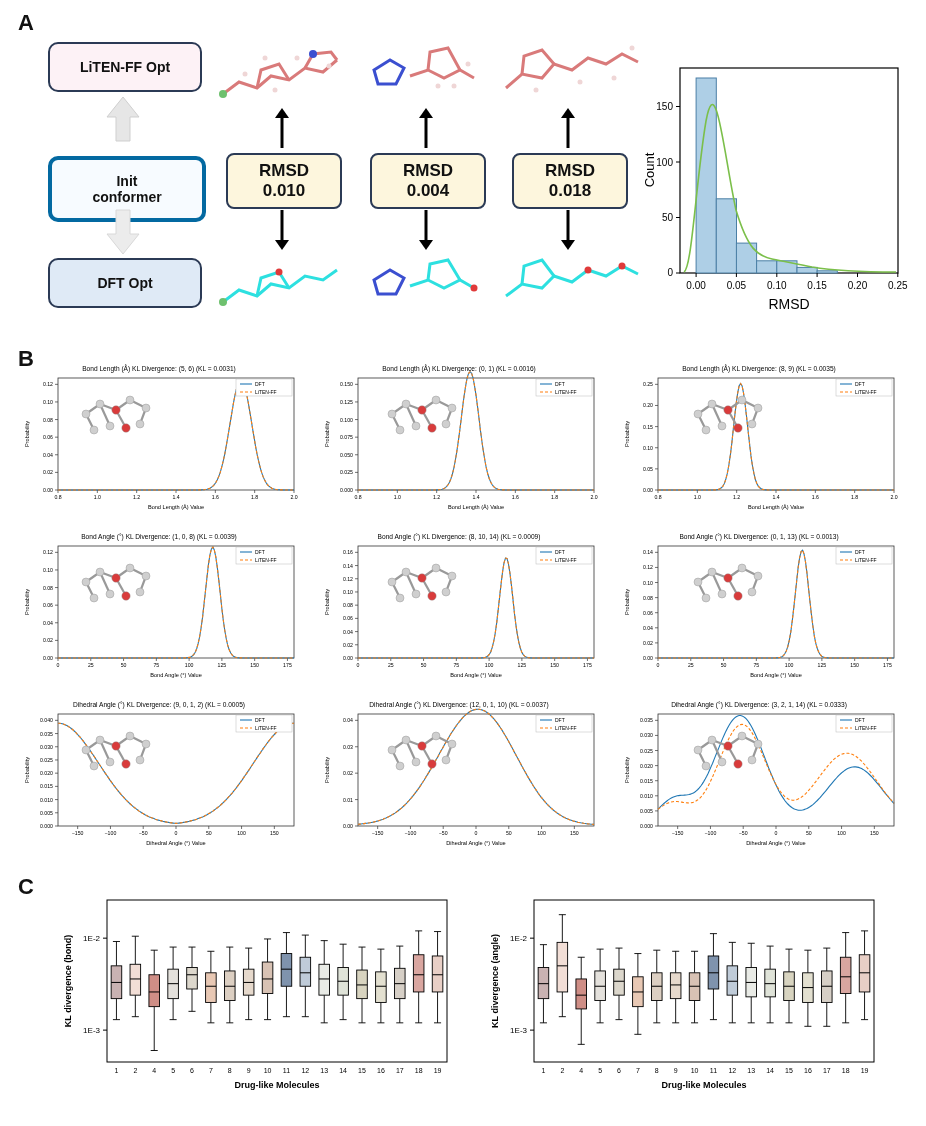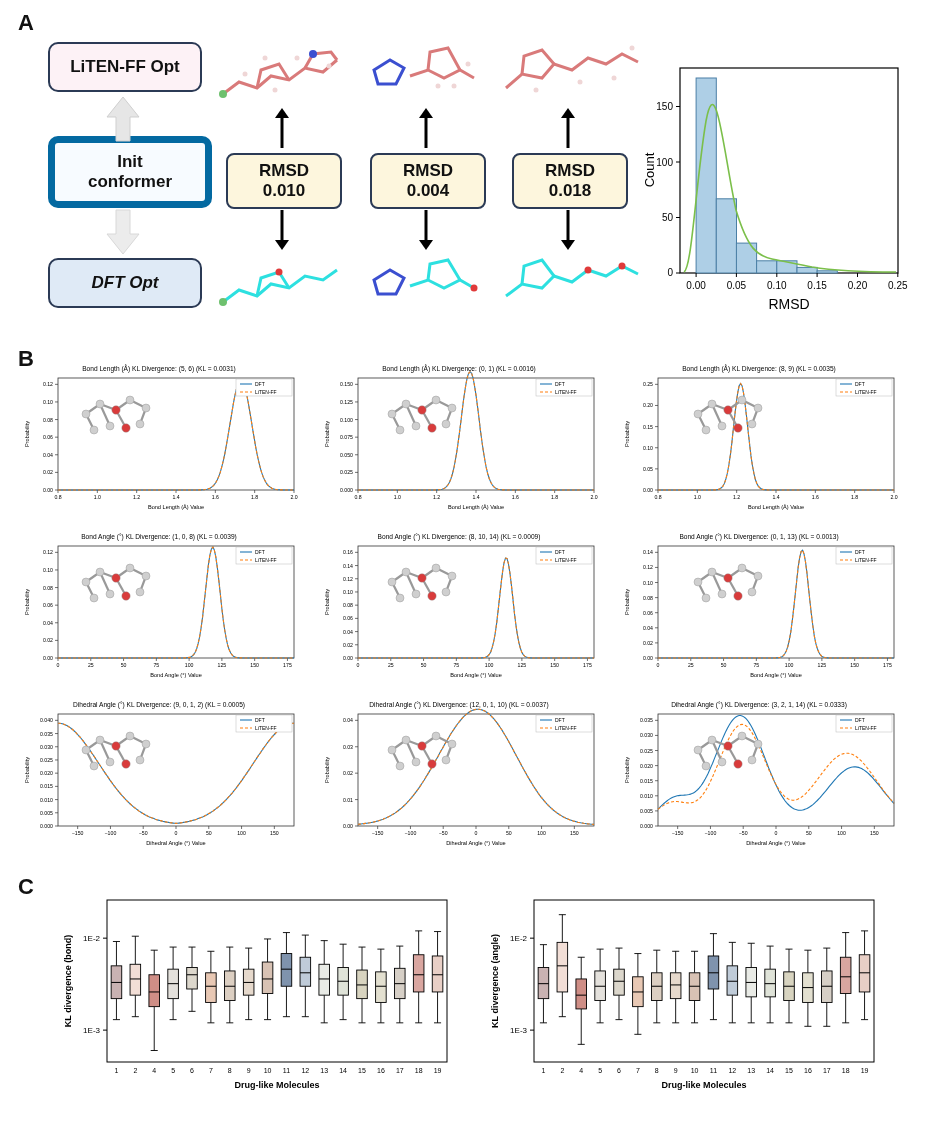--- a/index.html
+++ b/index.html
@@ -1,24 +1,24 @@
 <!DOCTYPE html>
 <html><head>
 <meta charset="utf-8">
 <style>
   html,body{margin:0;padding:0;background:#ffffff;}
   body{width:926px;height:1126px;font-family:"Liberation Sans",sans-serif;color:#111;position:relative;overflow:hidden;}
   .panel-letter{font-weight:bold;font-size:22px;font-family:"Liberation Sans",sans-serif;}
   
   #panelA{position:absolute;left:0;top:0;width:926px;height:340px;}
   #letA{position:absolute;left:18px;top:10px;}
-  .flowbox{position:absolute;border-radius:10px;display:flex;align-items:center;justify-content:center;text-align:center;font-weight:bold;font-size:17px;line-height:1.15;}
+  .flowbox{position:absolute;border-radius:10px;display:flex;align-items:center;justify-content:center;text-align:center;font-weight:bold;font-size:14px;line-height:1.15;}
   #fb1{left:48px;top:42px;width:150px;height:46px;background:#fdf2f6;border:2px solid #2b3a55;}
-  #fb2{left:48px;top:136px;width:150px;height:58px;background:#f7fbff;border:7px solid #0369a1;}
-  #fb3{left:48px;top:258px;width:150px;height:46px;background:#dfeaf6;border:2px solid #2b3a55;font-style:italic;}
+  #fb2{left:48px;top:156px;width:150px;height:58px;background:#f7fbff;border:4px solid #0369a1;}
+  #fb3{left:48px;top:258px;width:150px;height:46px;background:#dfeaf6;border:2px solid #2b3a55;}
   .uparrow{position:absolute;left:106px;top:95px;width:34px;height:48px;}
   .dnarrow{position:absolute;left:106px;top:208px;width:34px;height:48px;}
   .rmsdbox{position:absolute;top:153px;width:112px;height:52px;background:#fdf6dd;border:2px solid #2b3a55;border-radius:8px;display:flex;flex-direction:column;align-items:center;justify-content:center;font-size:17px;font-weight:bold;line-height:1.15;}
   #rb1{left:226px;} #rb2{left:370px;} #rb3{left:512px;}
   .vbidir{position:absolute;width:22px;}
   .molimg{position:absolute;}
   #hist{position:absolute;left:640px;top:60px;width:270px;height:265px;}
   
   #panelB{position:absolute;left:0;top:340px;width:926px;height:520px;}
   #letB{position:absolute;left:18px;top:6px;}

